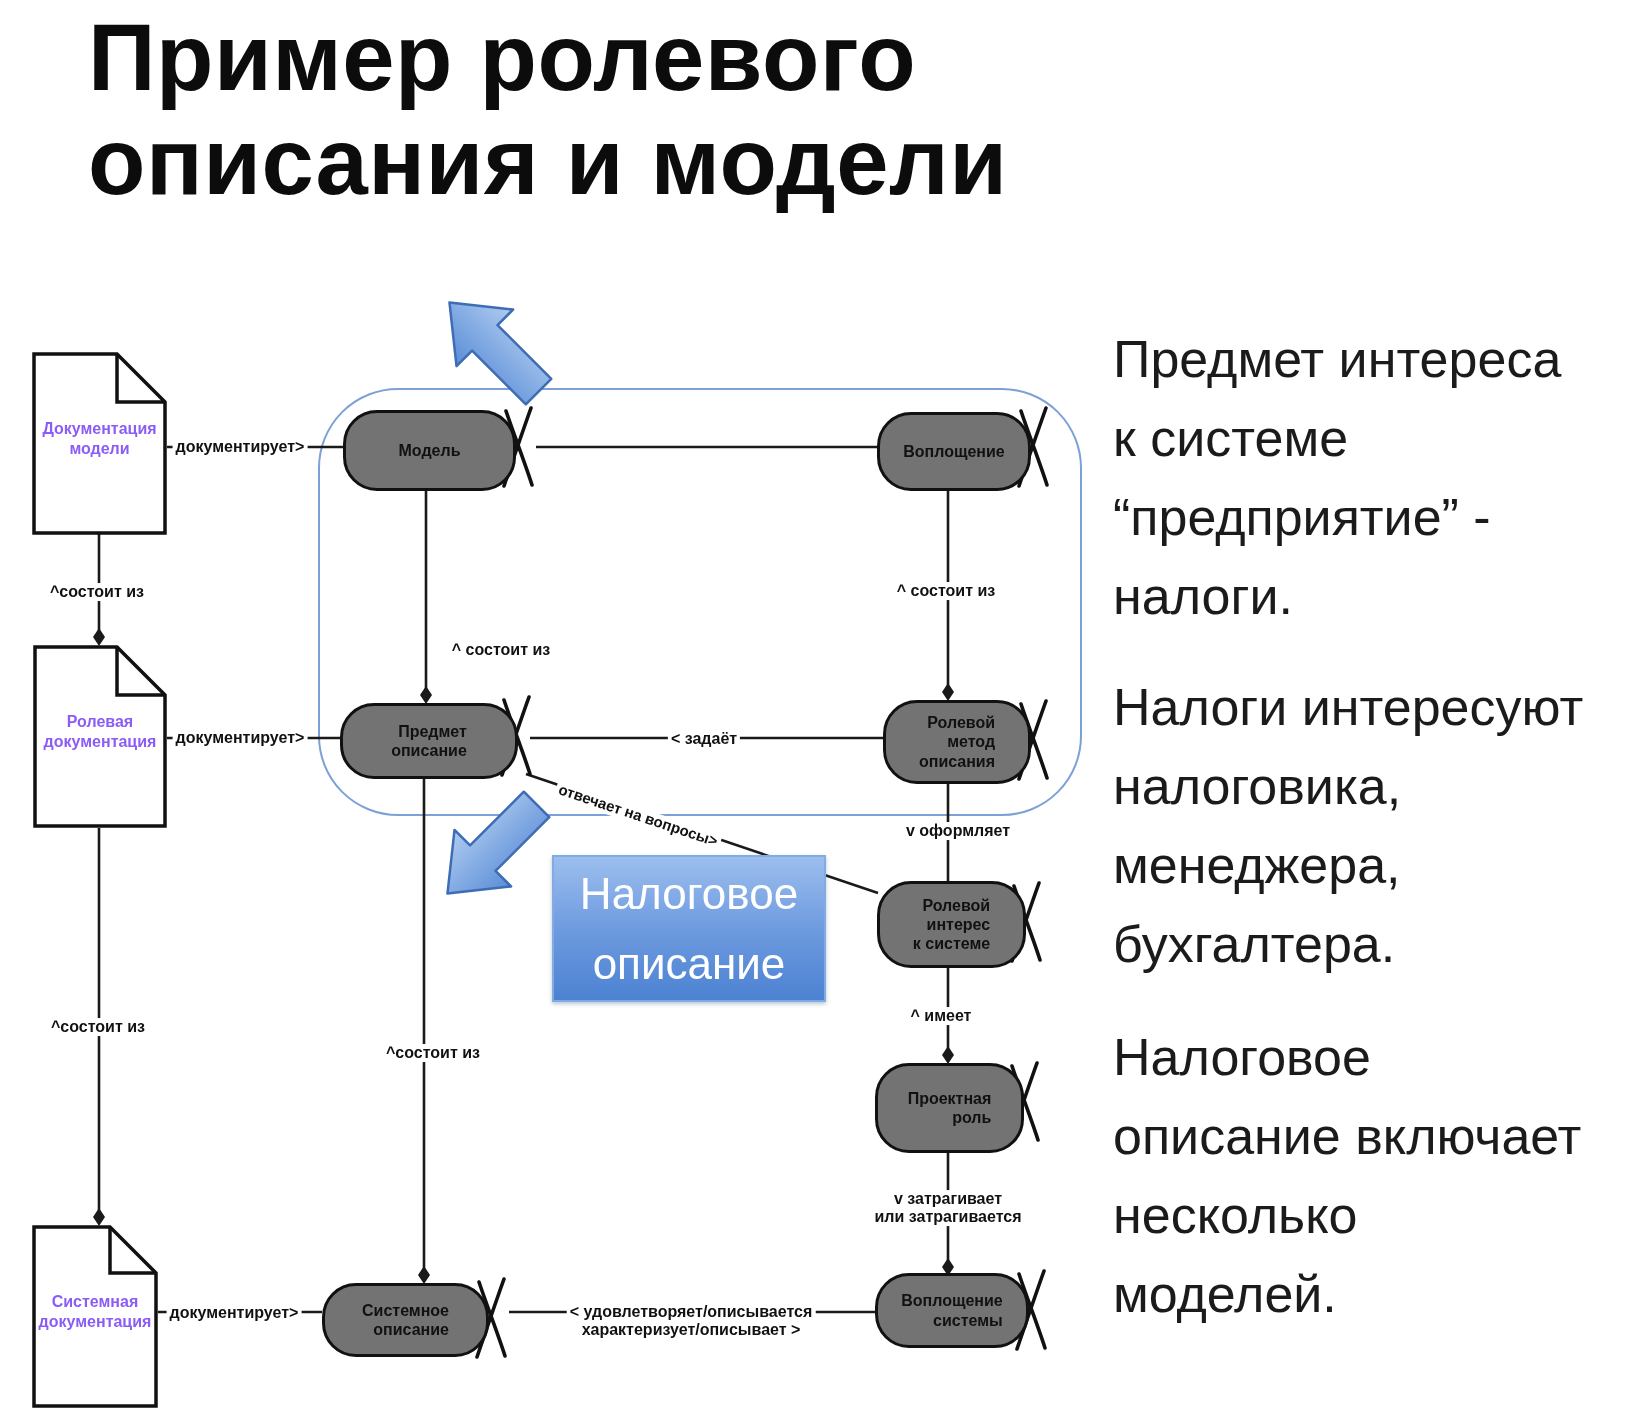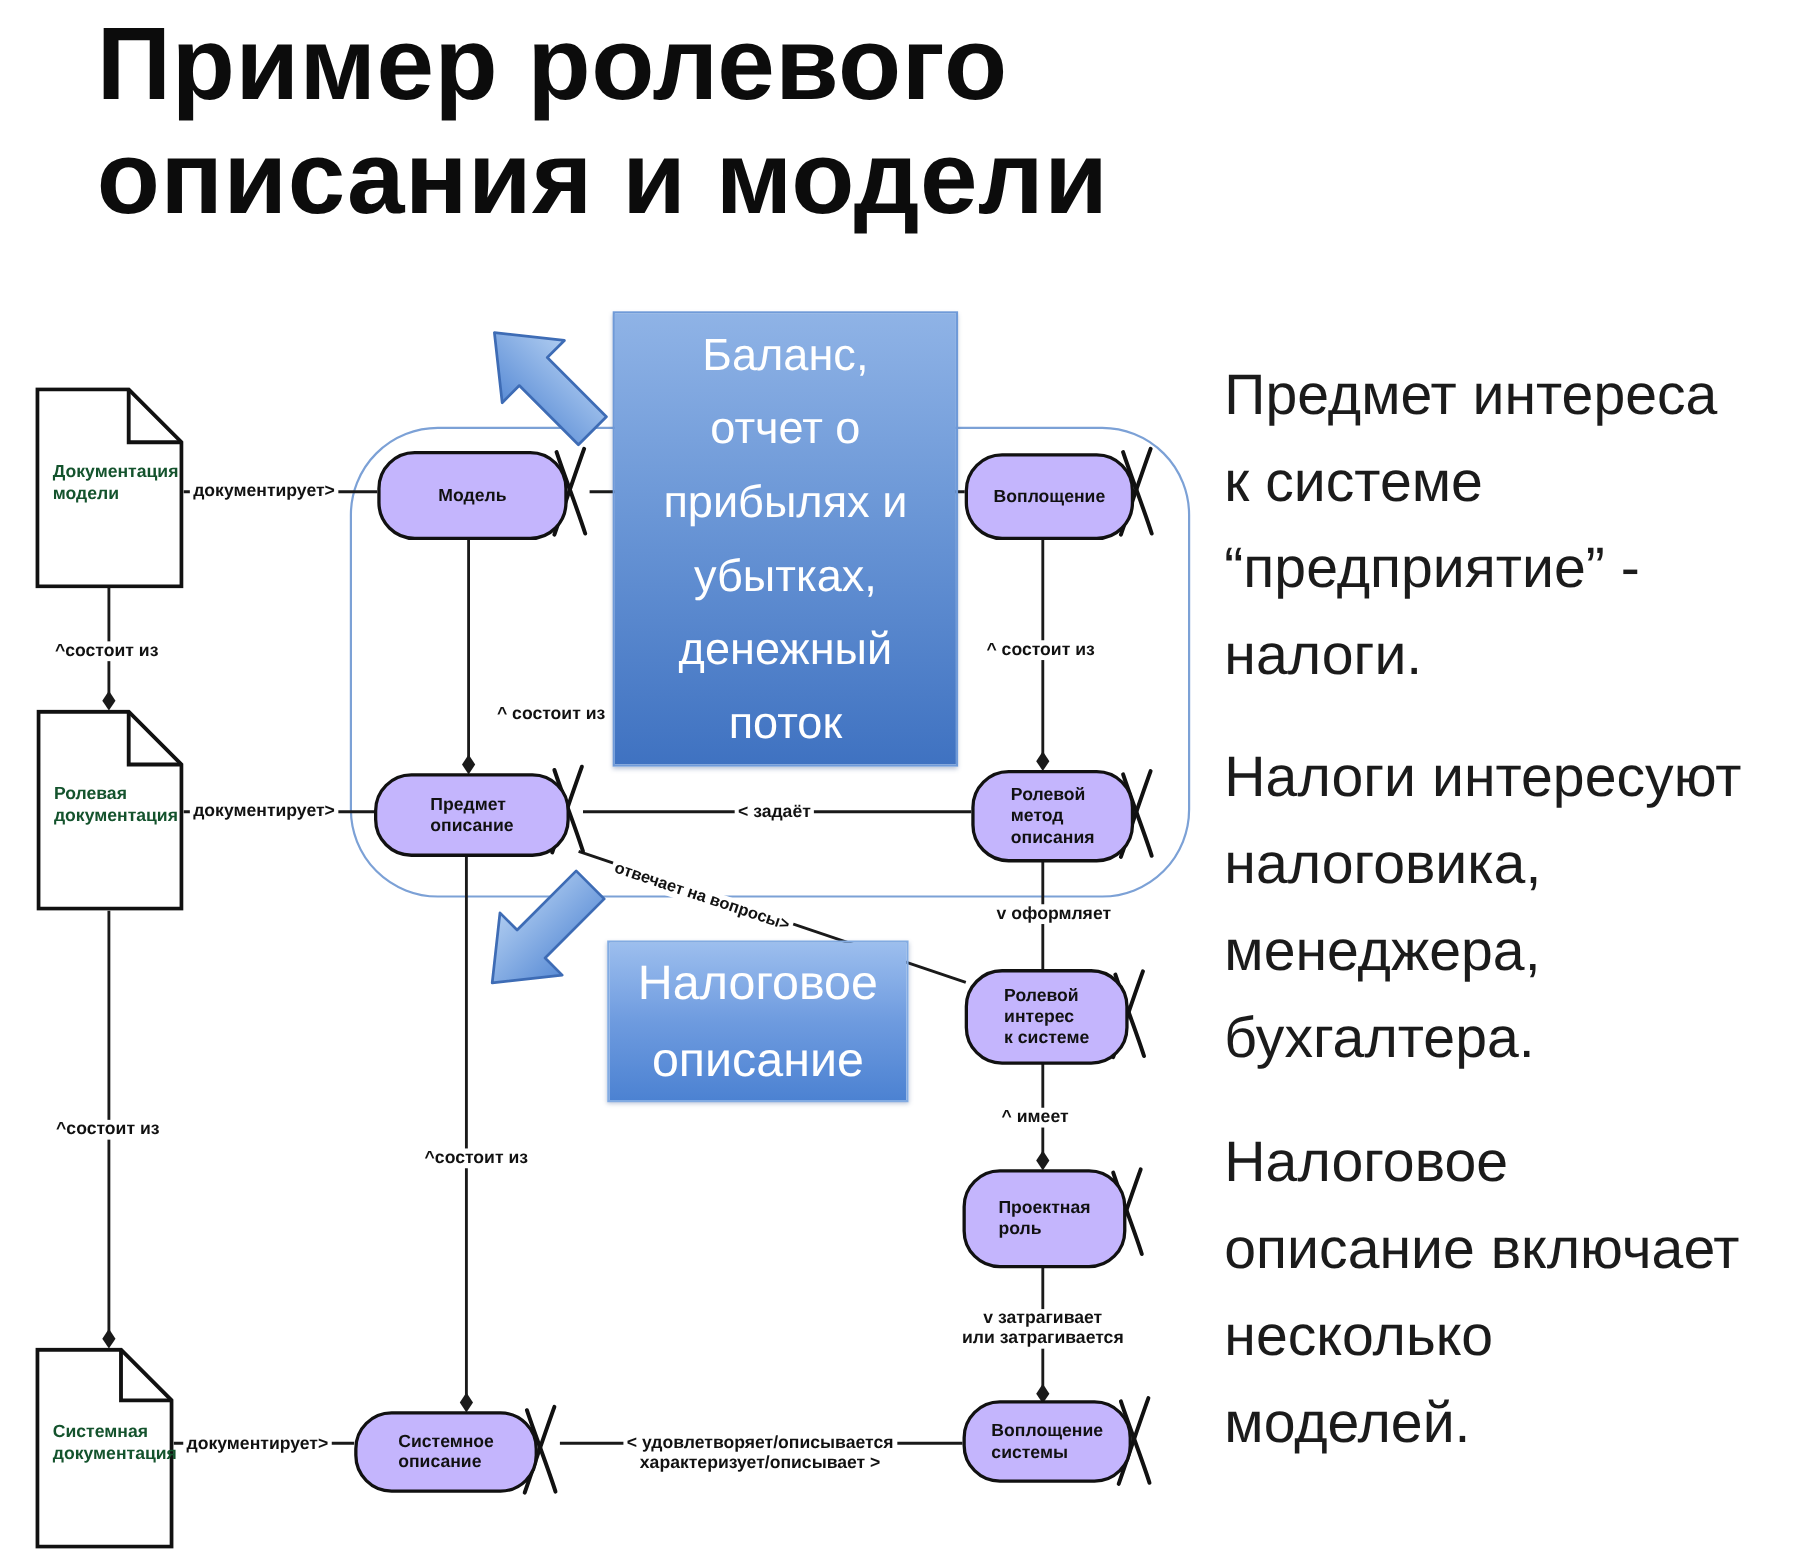--- a/index.html
+++ b/index.html
@@ -6,29 +6,29 @@
   .page{position:relative;width:1651px;height:1419px;background:#fff;overflow:hidden;
         font-family:"Liberation Sans","DejaVu Sans",sans-serif;}
   .title{position:absolute;left:88px;top:6px;font-size:94px;font-weight:800;
          line-height:1.11;letter-spacing:.5px;color:#0c0c0c;white-space:pre-line;}
   
   .scope{position:absolute;left:318px;top:388px;width:760px;height:424px;
          border:2px solid #7CA1D6;border-radius:80px;z-index:1;background:transparent;}
   .arrowbox{position:absolute;z-index:2;}
   .connectors{position:absolute;left:0;top:0;z-index:3;pointer-events:none;}
   
-  .role{position:absolute;z-index:4;background:#c4b5fd;border:3.5px solid #111;
+  .role{position:absolute;z-index:4;background:#737373;border:3.5px solid #111;
         border-radius:34px;display:flex;align-items:center;justify-content:center;
-        text-align:left;font-size:16px;font-weight:700;line-height:1.2;color:#111;
+        text-align:right;font-size:16px;font-weight:700;line-height:1.2;color:#111;
         white-space:pre-line;}
   .doc{position:absolute;z-index:4;}
   .doc svg{position:absolute;left:0;top:0;}
   .doc .dlabel{position:absolute;left:0;right:0;top:50%;transform:translateY(-62%);
-        font-size:16px;font-weight:700;line-height:1.25;color:#14532d;
-        white-space:pre-line;padding-left:16px;}
+        text-align:center;font-size:16px;font-weight:700;line-height:1.25;color:#8b5cf6;
+        white-space:pre-line;}
   
   .elabel{position:absolute;z-index:4;transform:translate(-50%,-50%);background:#fff;
           padding:0 3px;font-size:16px;font-weight:700;color:#111;text-align:center;
           line-height:1.12;white-space:pre-line;}
   .elabel.rot{transform:none;transform-origin:left center;}
   
   .callout{position:absolute;z-index:5;display:flex;align-items:center;justify-content:center;
            text-align:center;color:#fff;white-space:pre-line;}
   .callout.c1{left:557px;top:283px;width:310px;height:410px;font-size:41px;line-height:67px;
            background:linear-gradient(to bottom,#8FB3E6 0%,#6A96D6 45%,#3F72C1 100%);
@@ -190,26 +190,20 @@
   <div class="elabel" style="left:946px;top:591px;">^ состоит из</div>
   <div class="elabel" style="left:704px;top:739px;">&lt; задаёт</div>
   <div class="elabel" style="left:958px;top:831px;">v оформляет</div>
   <div class="elabel" style="left:941px;top:1016px;">^ имеет</div>
   <div class="elabel" style="left:948px;top:1208px;">v затрагивает
 или затрагивается</div>
   <div class="elabel" style="left:691px;top:1321px;">&lt; удовлетворяет/описывается
 характеризует/описывает &gt;</div>
   <div class="elabel rot" style="left:556px;top:780px;transform:rotate(18.5deg);font-size:15px;">отвечает на вопросы&gt;</div>
 
-  <div class="callout c1">Баланс,
-отчет о
-прибылях и
-убытках,
-денежный
-поток</div>
   <div class="callout c2">Налоговое
 описание</div>
 
   <div class="side" style="top:320px;">Предмет интереса
 к системе
 “предприятие” -
 налоги.</div>
   <div class="side" style="top:668px;">Налоги интересуют
 налоговика,
 менеджера,

